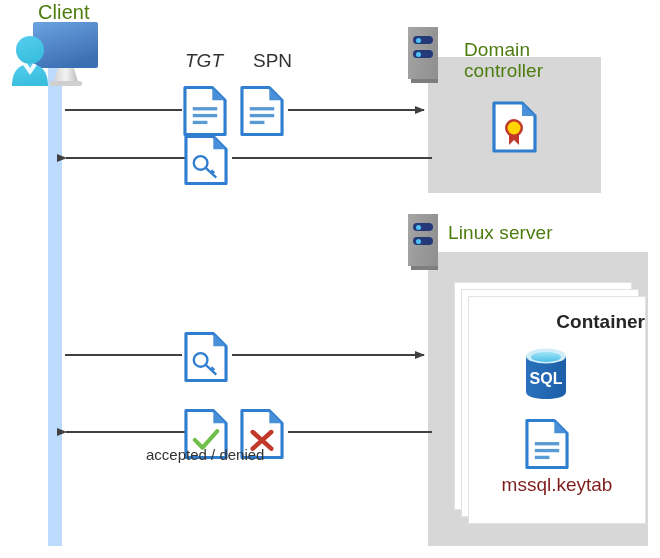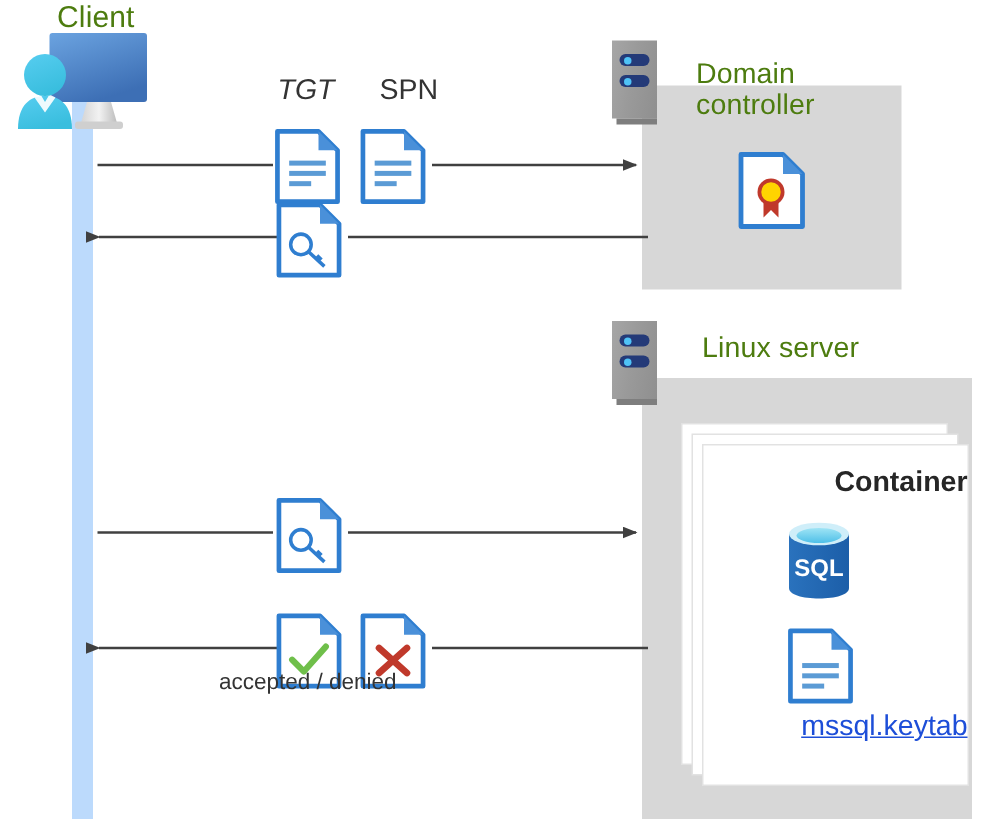--- a/index.html
+++ b/index.html
@@ -16,21 +16,21 @@
     background:#bcdafc;
   }
 
   
   .title{
     font-weight:normal;color:#4d7c0f;letter-spacing:.1px;
     white-space:pre-line;line-height:1.13;
   }
   #client-title{left:38px;top:1px;font-size:20px;}
   #dc-title{left:464px;top:3px;font-size:19px;width:180px;margin-top:36px;}
-  #linux-title{left:468px;top:222px;font-size:19px;}
+  #linux-title{left:448px;top:222px;font-size:19px;}
 
   
   .hostbox{background:#d7d7d7;}
   #dc-box{left:428px;top:57px;width:173px;height:136px;}
   #linux-box{left:428px;top:252px;width:220px;height:294px;}
 
   
   .server-icon{width:30px;height:56px;}
   .server-icon .body{
     position:absolute;left:0;top:0;width:30px;height:52px;
@@ -59,22 +59,22 @@
     box-shadow:0 0 0 1px #e2e2e2;
   }
   #card-back{left:455px;top:283px;width:176px;height:226px;}
   #card-mid{left:462px;top:290px;width:176px;height:226px;}
   #card-front{left:469px;top:297px;width:176px;height:226px;}
   #container-title{
     left:469px;top:311px;width:176px;text-align:right;
     font-size:19px;font-weight:bold;color:#262626;
   }
   #keytab-label{
-    left:469px;top:474px;width:176px;text-align:right;
-    font-size:19px;color:#1d4ed8;text-decoration:underline;
+    left:469px;top:474px;width:176px;text-align:center;
+    font-size:19px;color:#7f1d1d;
   }
 
   
   .plain-label{font-size:19px;color:#333333;}
   #tgt-label{left:185px;top:50px;font-style:italic;}
   #spn-label{left:253px;top:50px;}
   #acc-den-label{left:146px;top:446px;font-size:15px;color:#333333;}
 
   
   #arrows{left:0;top:0;width:660px;height:558px;pointer-events:none;}

